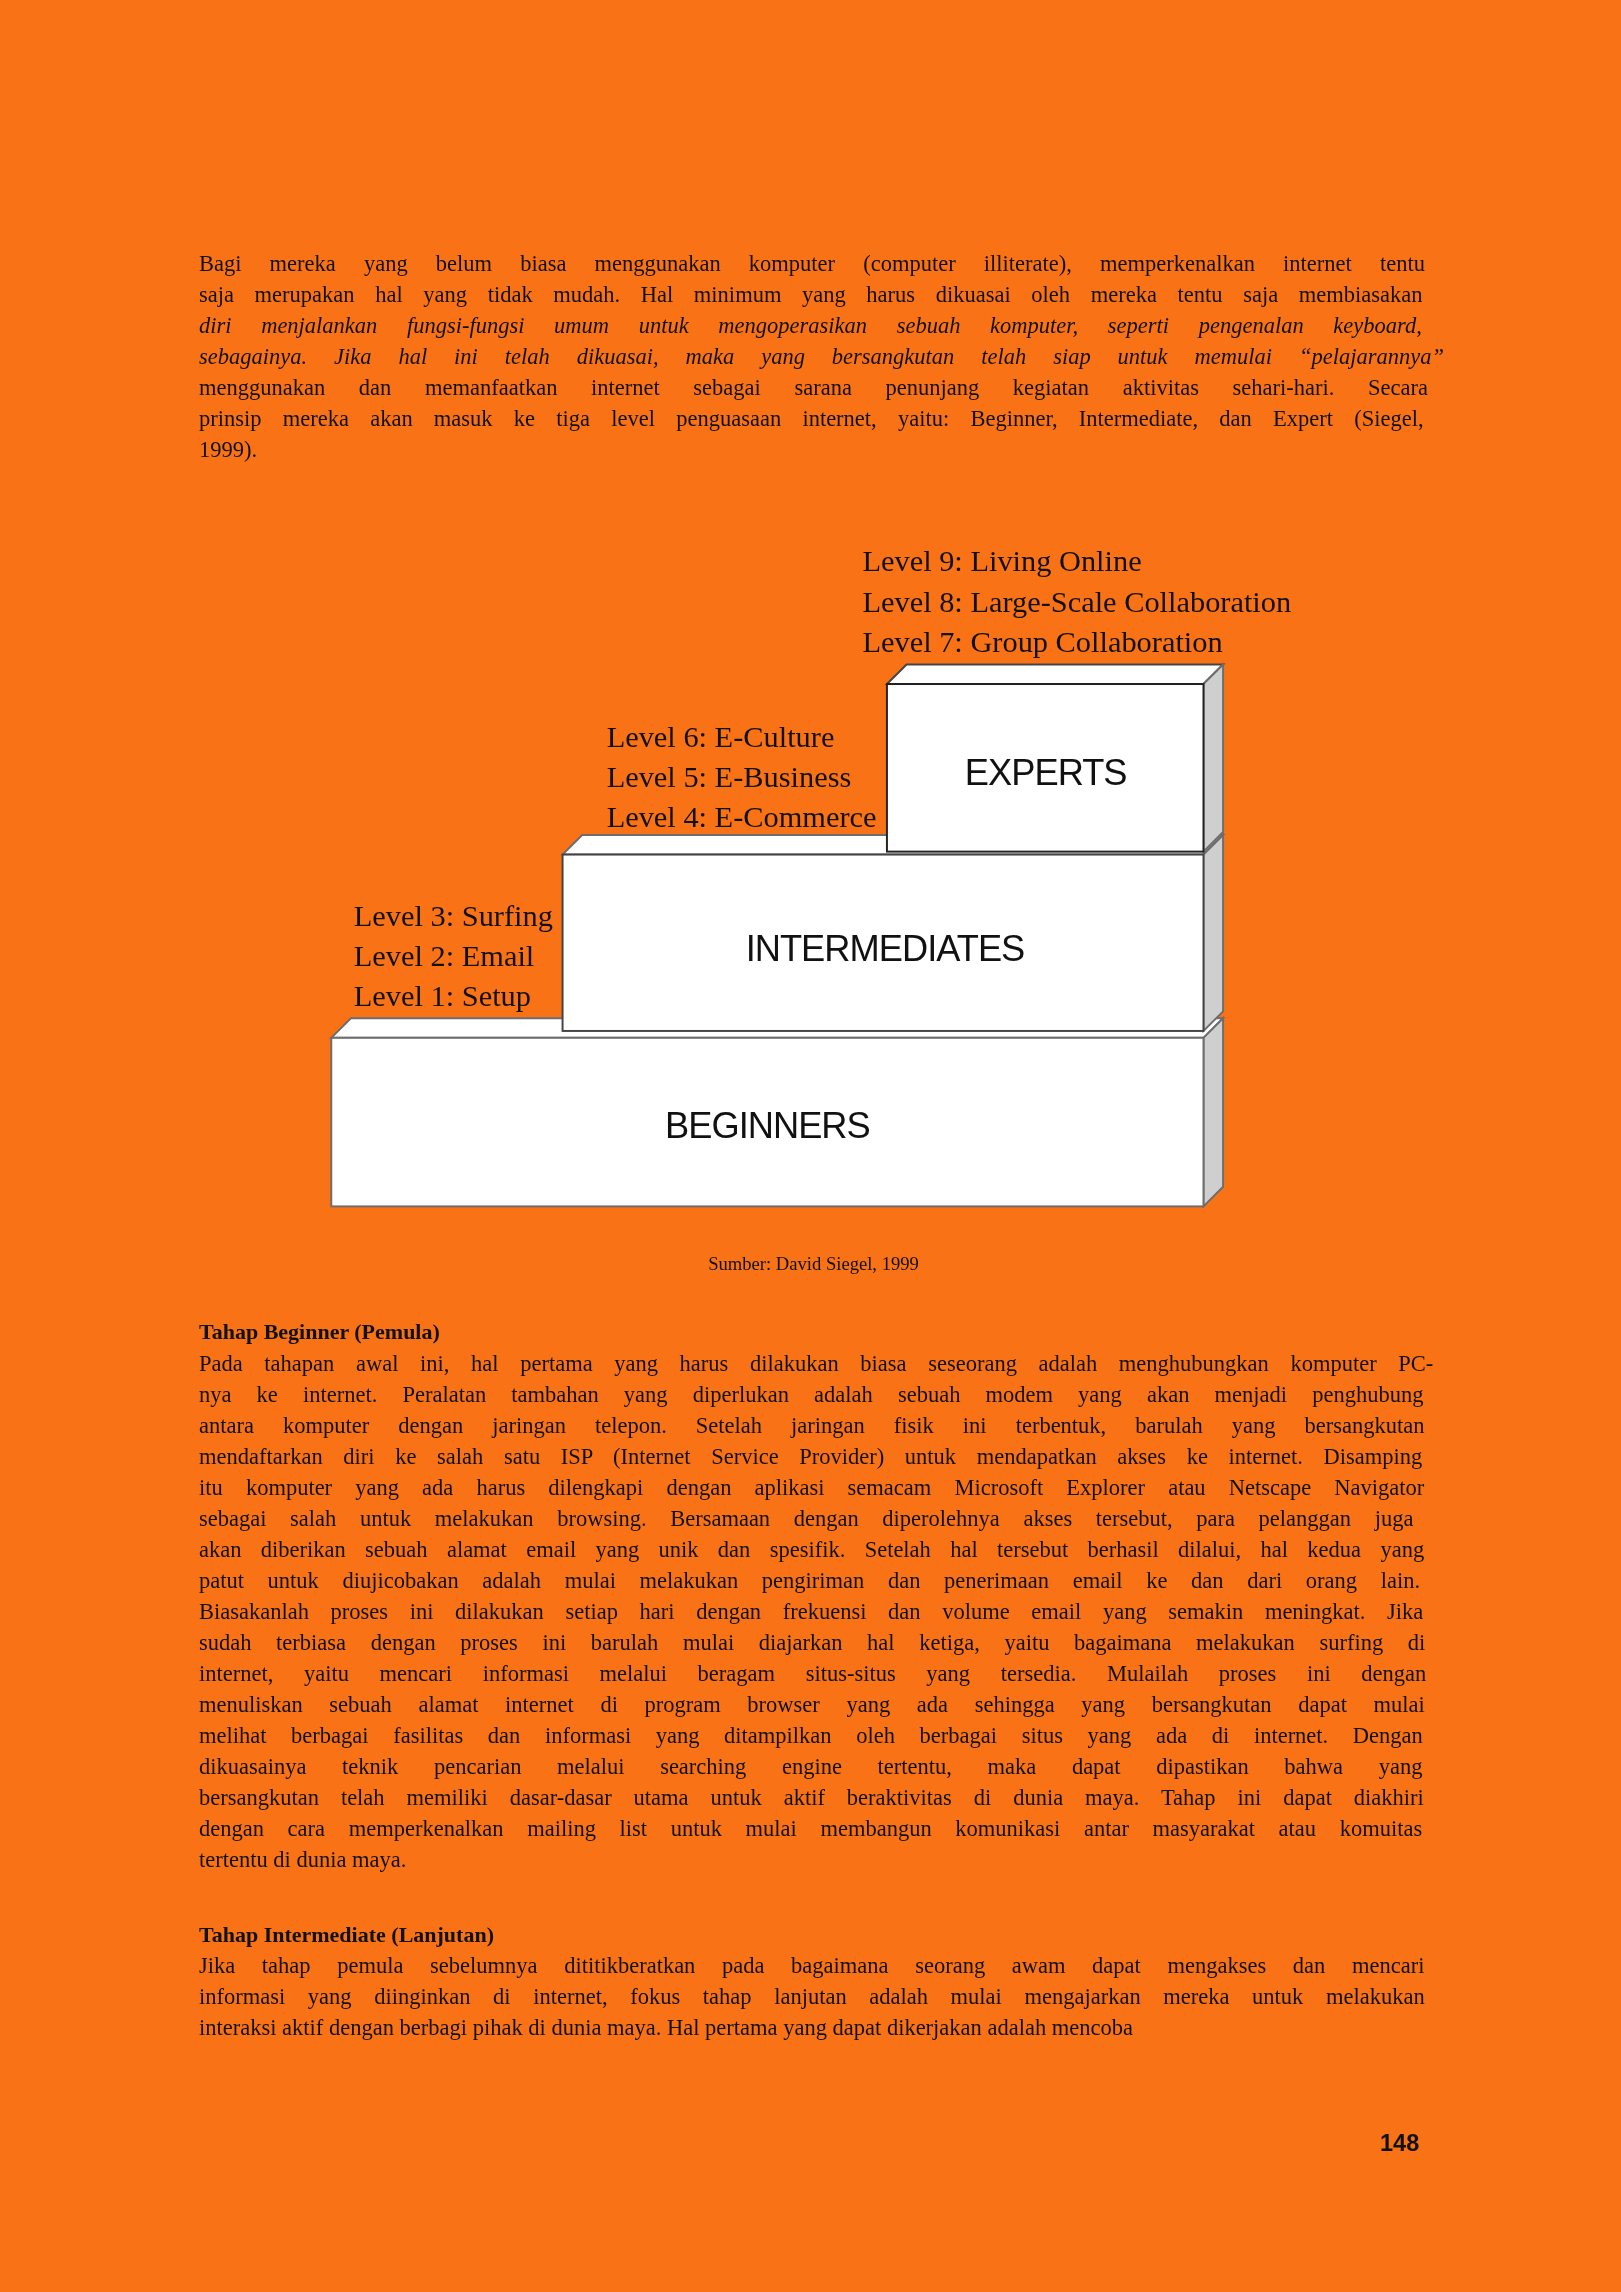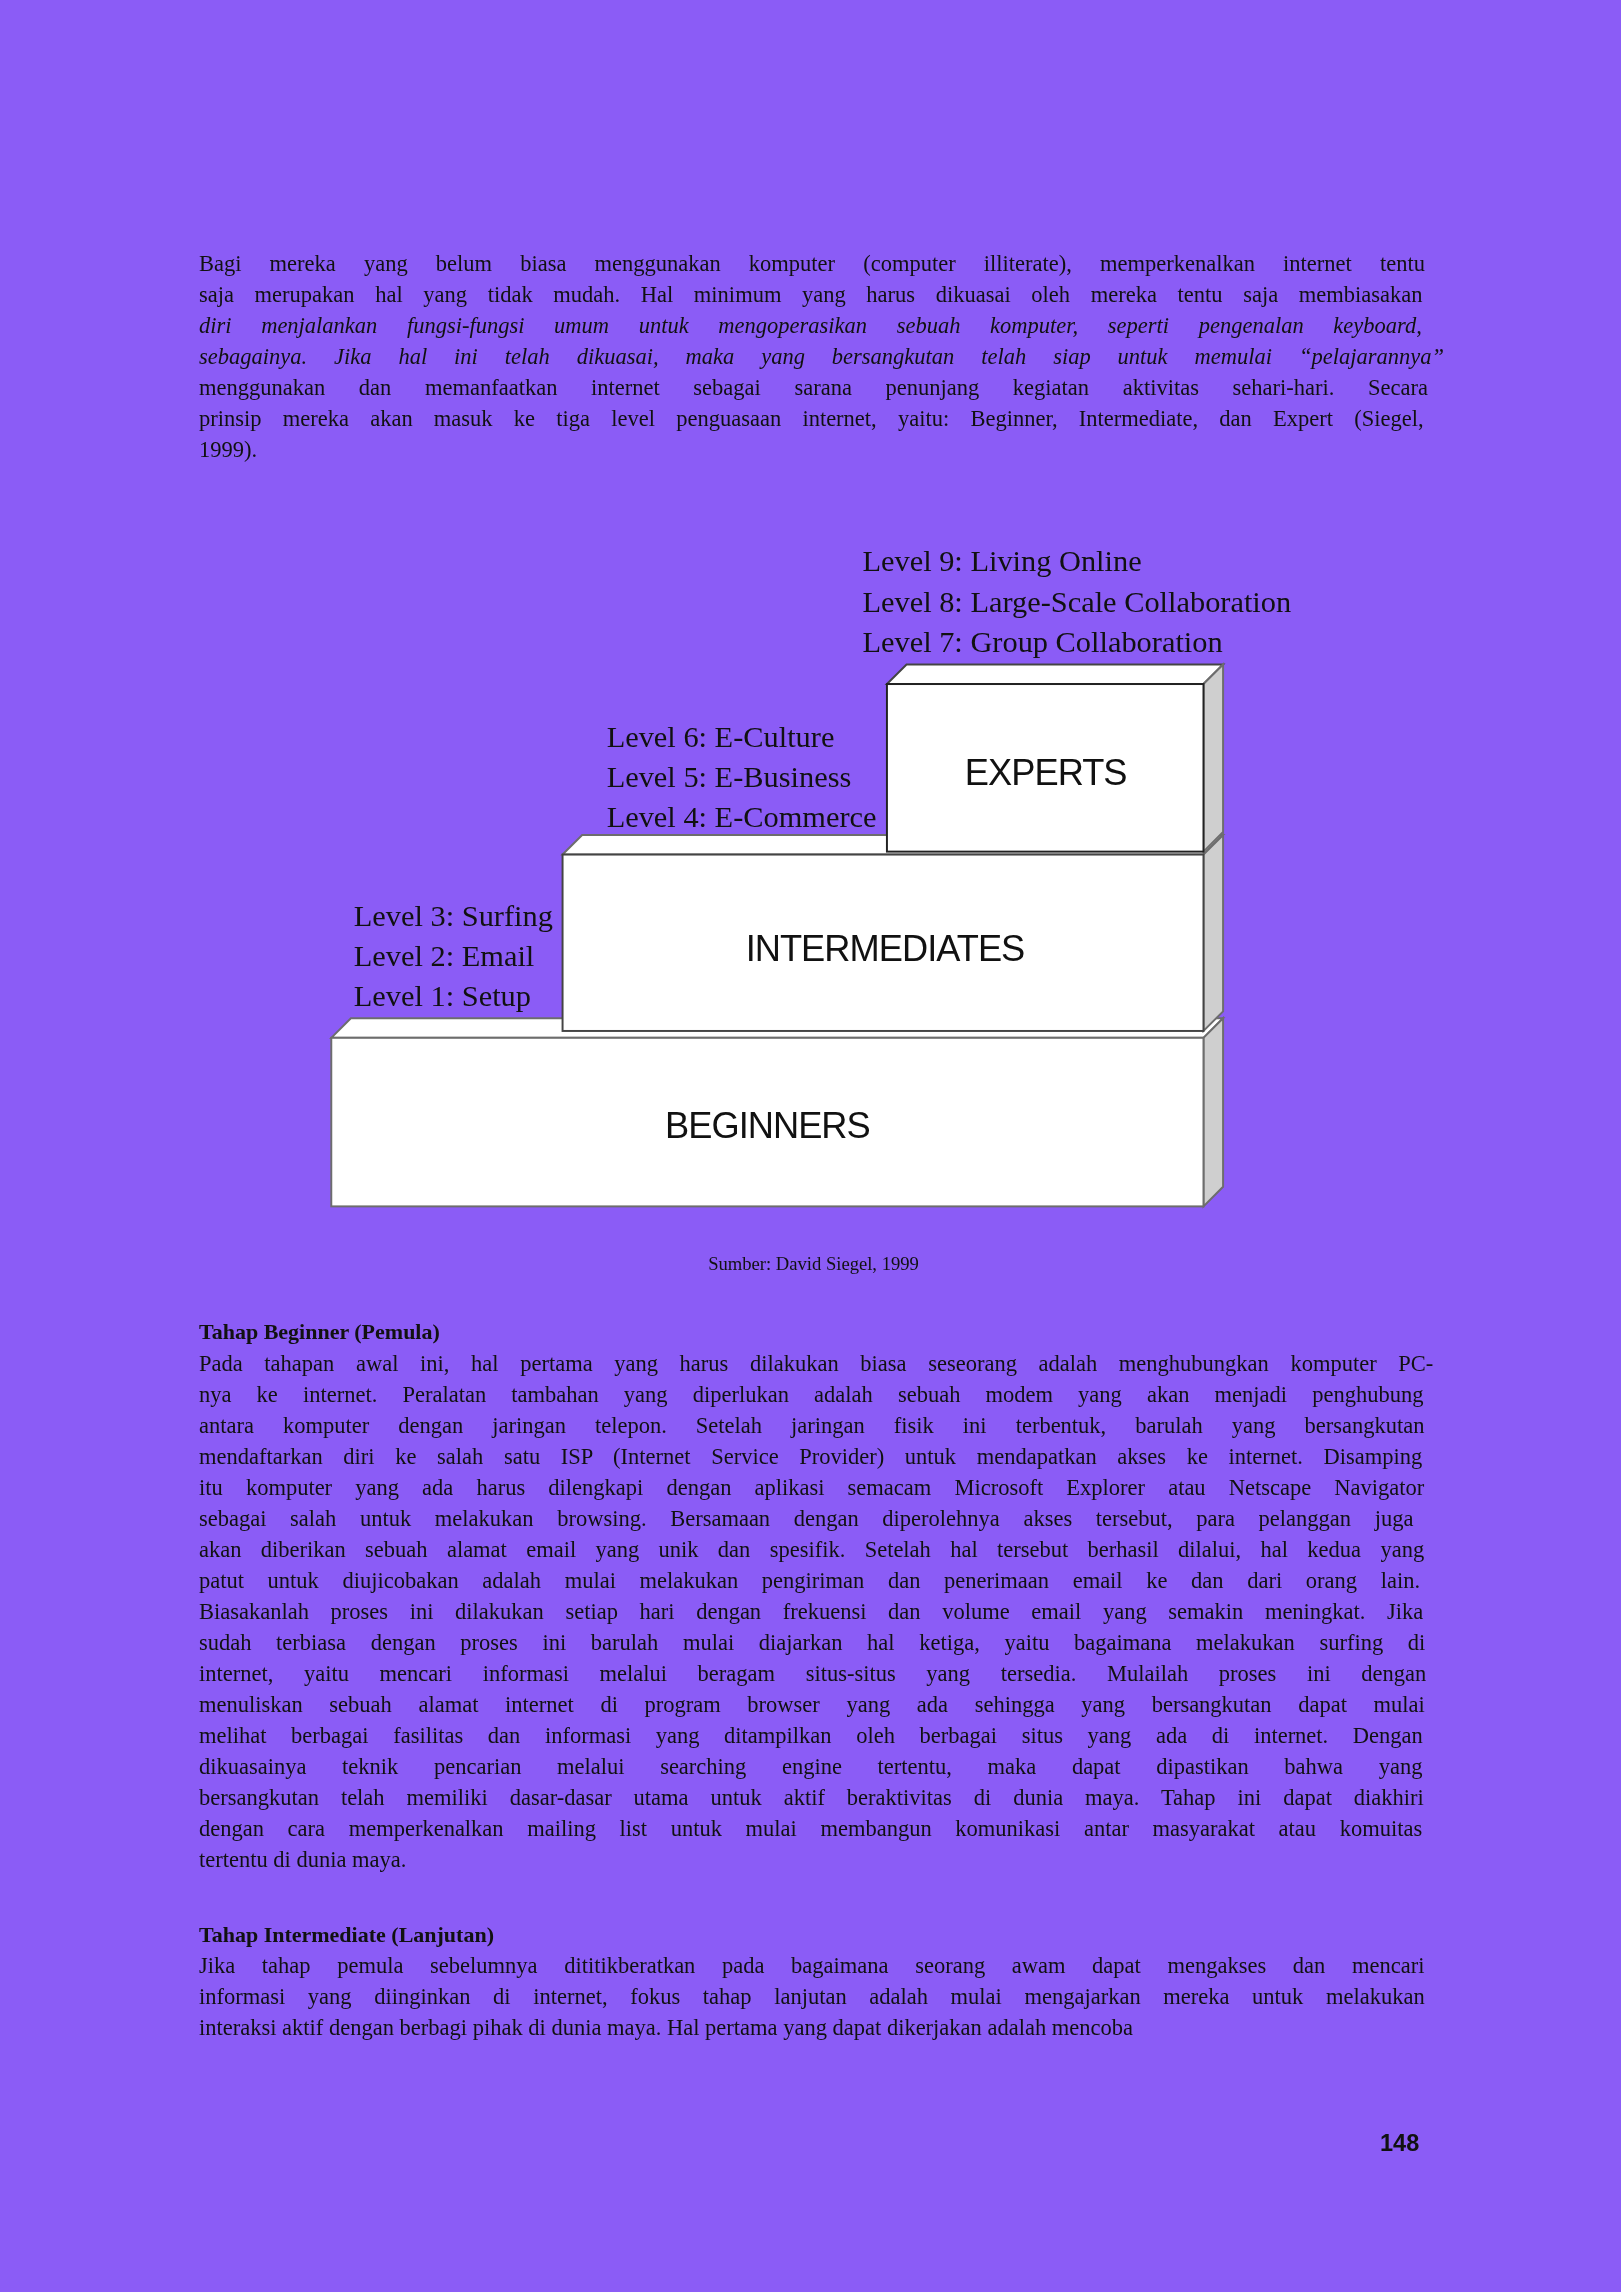--- a/index.html
+++ b/index.html
@@ -1,17 +1,17 @@
 <!DOCTYPE html>
 <html><head>
 <meta charset="utf-8">
 <style>
   html, body { margin: 0; padding: 0; background: #ffffff; }
   body { width: 1621px; height: 2293px; position: relative; overflow: hidden; }
-  .page { position: absolute; left: 0; top: 0; width: 1621px; height: 2293px; background: #8b5cf6; }
+  .page { position: absolute; left: 0; top: 0; width: 1621px; height: 2293px; background: #f97316; }
   .para { position: absolute; left: 199px; width: 1227px; }
   .line {
     font-family: "Liberation Serif", "DejaVu Serif", serif;
     font-size: 22.5px; line-height: 31px; height: 31px; color: #111;
     white-space: nowrap; text-align: justify; text-align-last: justify;
     display: block; overflow: visible;
   }
   .line.last { text-align-last: left; }
   .heading {
     position: absolute; left: 199px;

